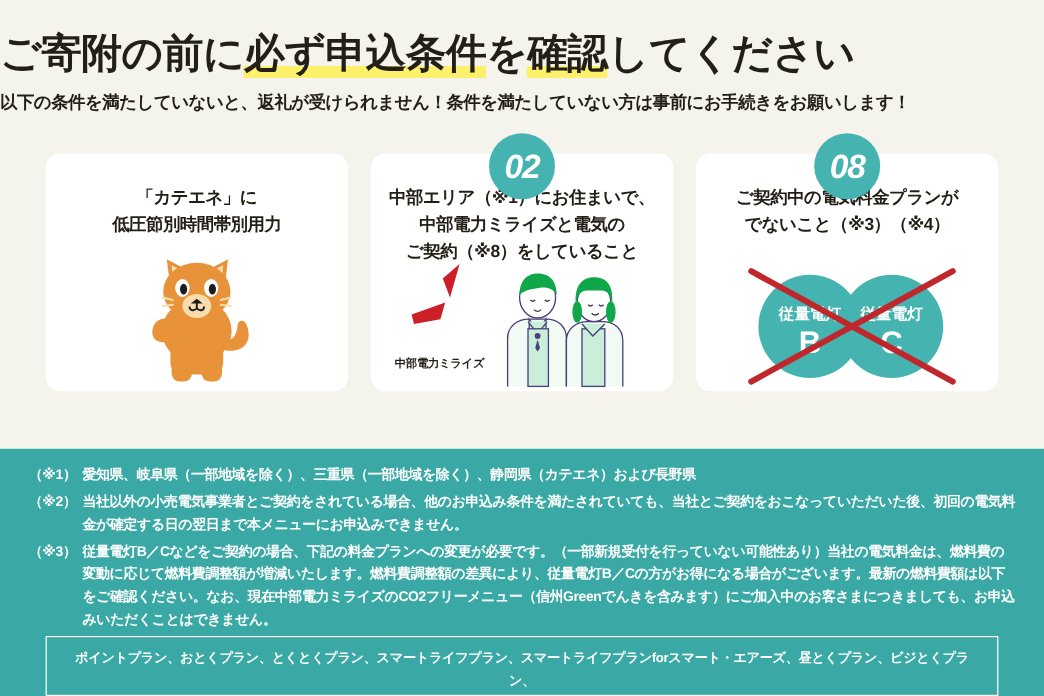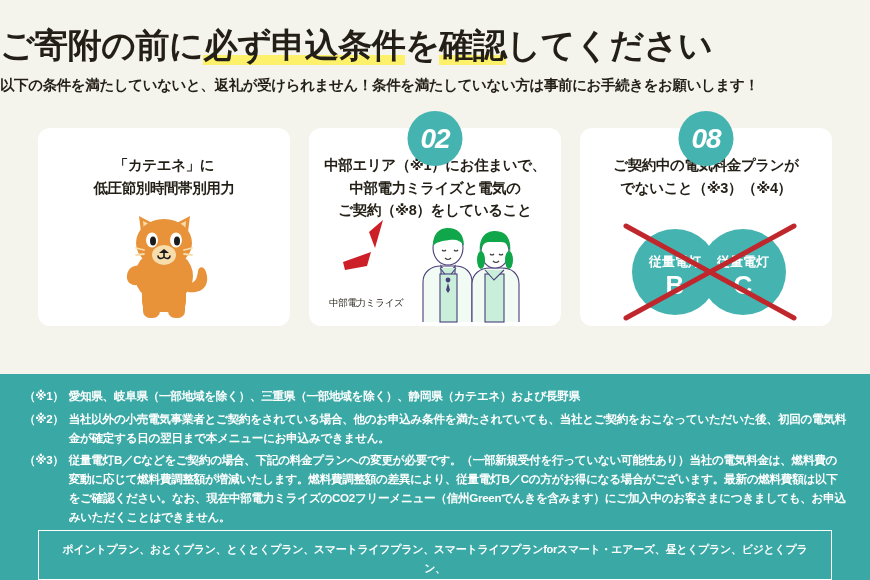--- a/index.html
+++ b/index.html
@@ -203,21 +203,21 @@
 
             <ellipse cx="186" cy="38" rx="14" ry="16" fill="#ffffff"></ellipse>
             <path d="M171 40 C169 22 178 17 186 17 C195 17 203 22 201 40 C200 32 198 28 192 28 L180 28 C175 28 172 32 171 40 Z" fill="#10a64a" stroke="none"></path>
             <path d="M170 38 q-2 10 1 16 M202 38 q2 10 -1 16" fill="#10a64a" stroke="none"></path>
             <ellipse cx="172" cy="46" rx="4" ry="9" fill="#10a64a" stroke="none"></ellipse>
             <ellipse cx="200" cy="46" rx="4" ry="9" fill="#10a64a" stroke="none"></ellipse>
             <path d="M181 40 q2 2 4 0 M190 40 q2 2 4 0" stroke="#3b3b3b"></path>
             <path d="M184 47 q3 3 6 0" stroke="#3b3b3b"></path>
           </g>
         </svg>
-        <div style="position:absolute;left:20px;bottom:16px;font-size:9.5px;font-weight:normal;color:#231f16;letter-spacing:-0.3px;">中部電力ミライズ</div>
+        <div style="position:absolute;left:20px;bottom:16px;font-size:9.5px;font-weight:bold;color:#231f16;letter-spacing:-0.3px;">中部電力ミライズ</div>
       </div>
     </div>
 
     <div class="card">
       <div class="badge">08</div>
       <div class="card-text">
         <div>ご契約中の電気料金プランが</div>
         <div>でないこと（※3）（※4）</div>
       </div>
       <div class="art">

